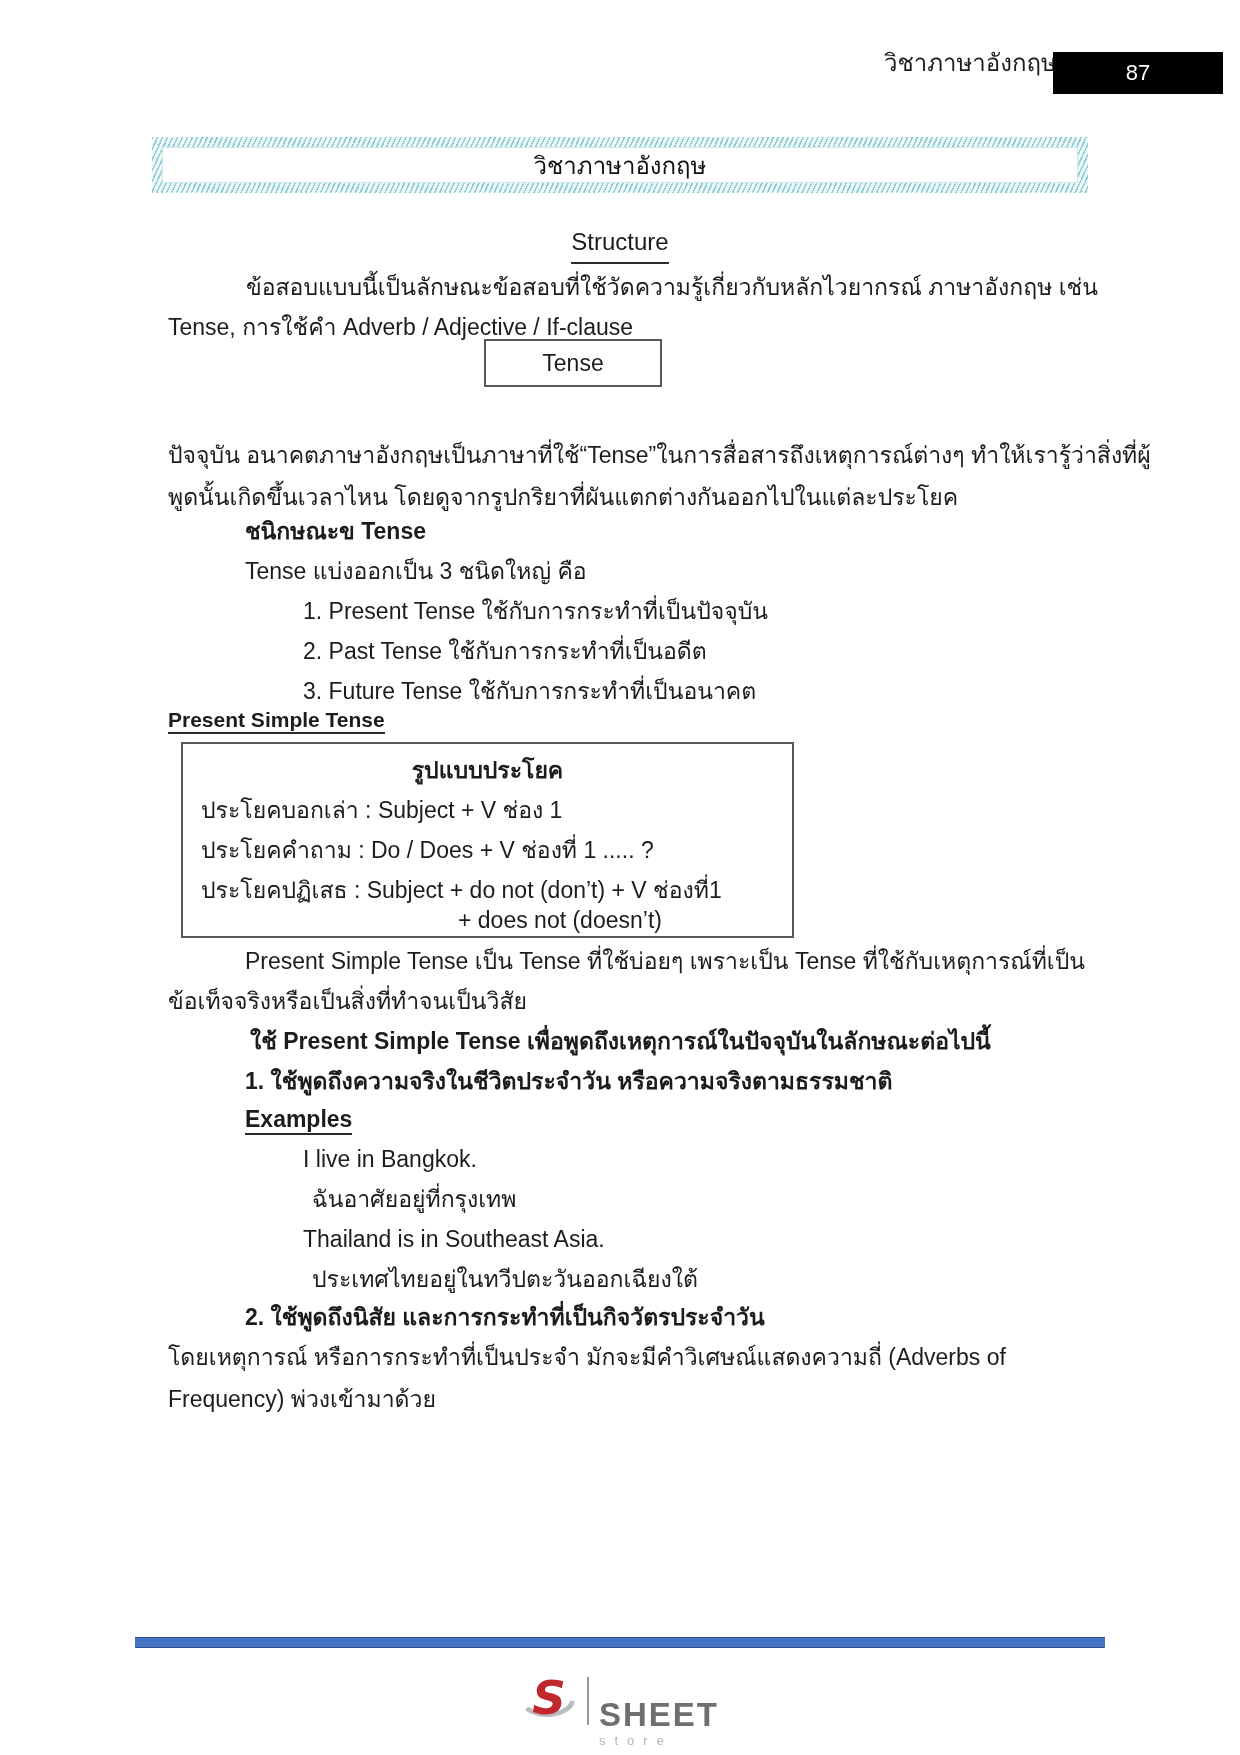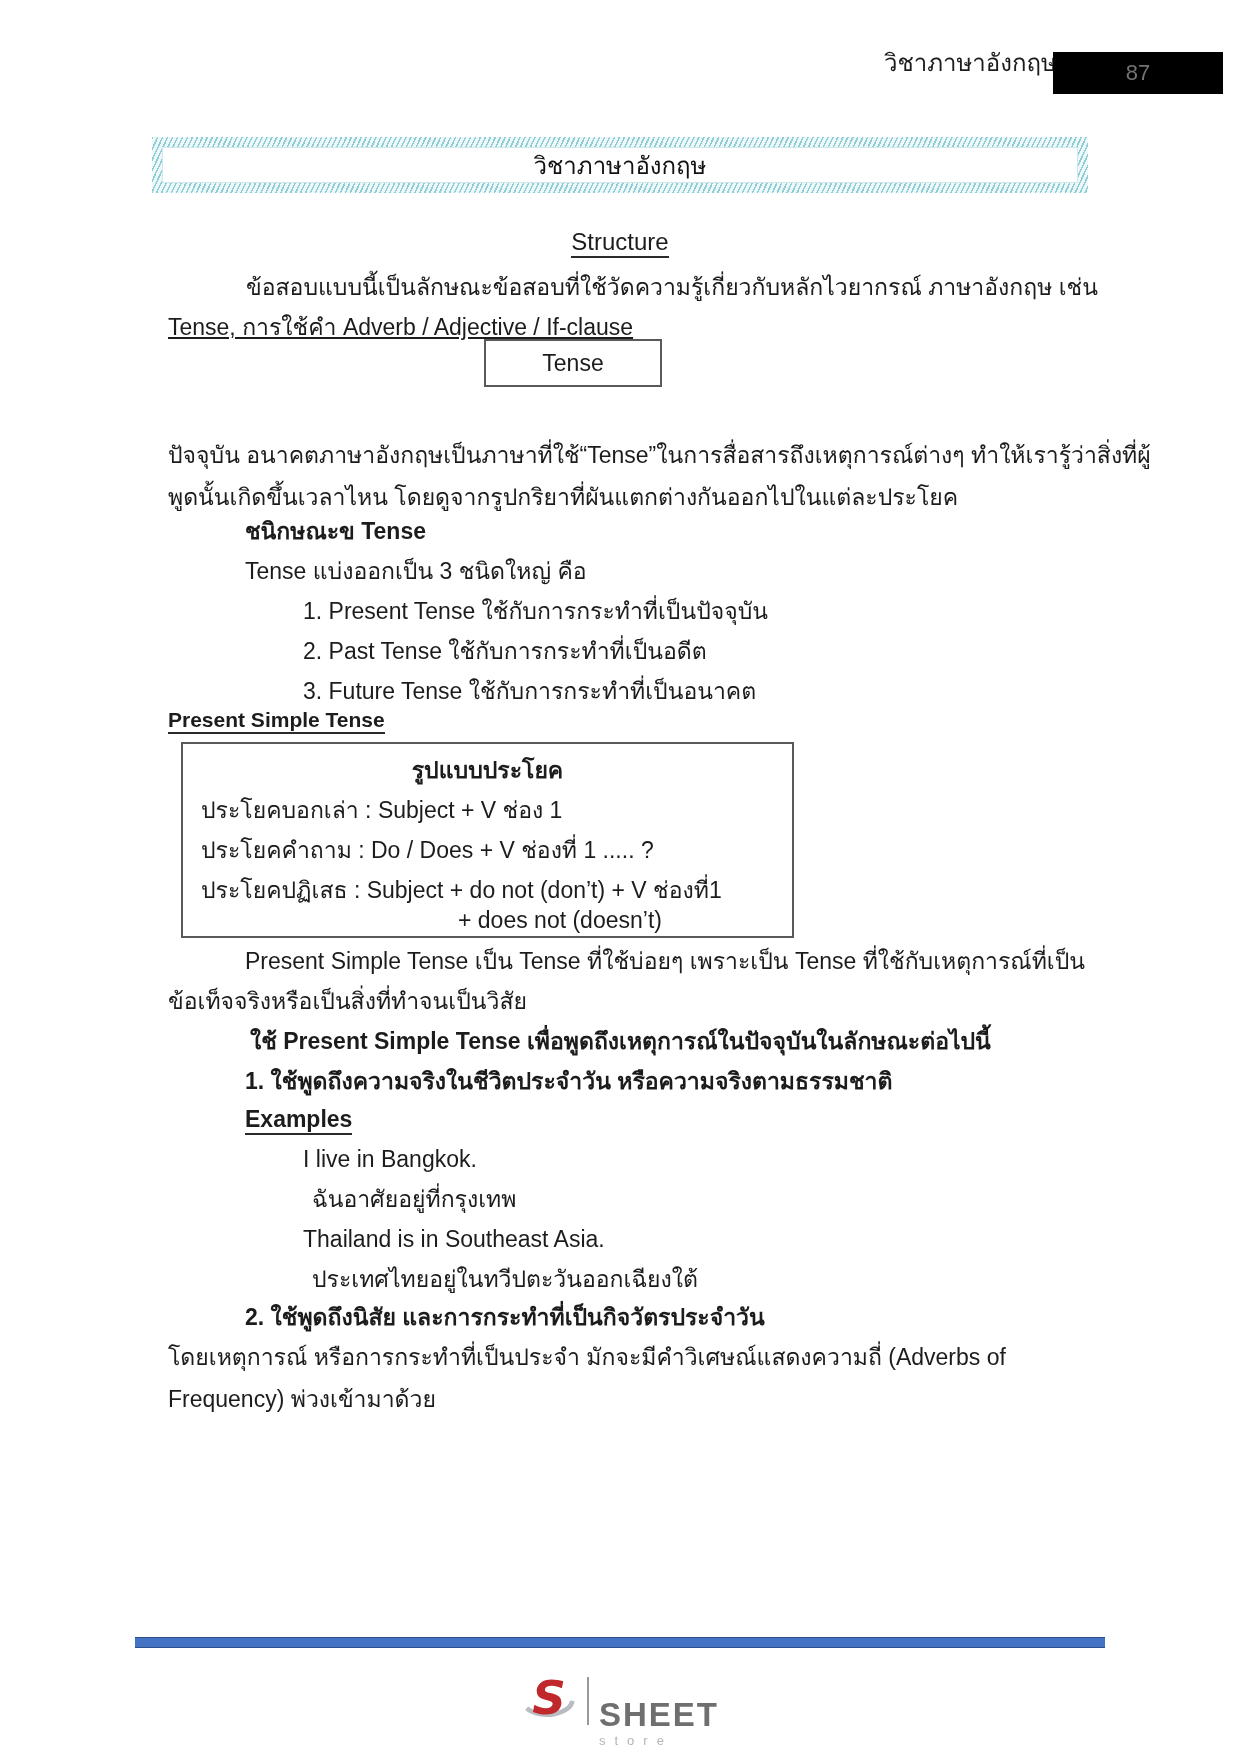--- a/index.html
+++ b/index.html
@@ -11,41 +11,41 @@
     color:#1c1c1c;
     overflow:hidden;
   }
   .t{position:absolute;white-space:nowrap;font-size:23px;line-height:30px;color:#1c1c1c;}
   .bold{font-weight:bold;}
   .ul{border-bottom:2px solid #2a2a2a;padding-bottom:1px;}
   
   .course-label{position:absolute;top:48px;left:884px;font-size:24px;}
   .page-num-box{
     position:absolute;left:1053px;top:52px;width:170px;height:42px;
-    background:#000;color:#737373;display:flex;align-items:center;justify-content:center;
+    background:#000;color:#ffffff;display:flex;align-items:center;justify-content:center;
     font-size:22px;
   }
   
   .title-box{
     position:absolute;left:152px;top:137px;width:936px;height:56px;
     background:repeating-linear-gradient(115deg,#8fcdd6 0px,#8fcdd6 1.5px,#eef8f9 1.5px,#eef8f9 4.5px);
     box-sizing:border-box;
     padding:10px;
   }
   .title-box-inner{
     width:100%;height:100%;background:#ffffff;
     display:flex;align-items:center;justify-content:center;
     font-size:24px;color:#111;
     border:1px solid #cfe9ec;
     box-sizing:border-box;
   }
   .structure-heading{
     position:absolute;top:228px;left:152px;width:936px;text-align:center;font-size:24px;
   }
-  .structure-heading span{border-bottom:2px solid #2a2a2a;padding-bottom:1px;}
+  .structure-heading span{border-bottom:2px solid #2a2a2a;padding-bottom:7px;}
   .tense-box{
     position:absolute;left:484px;top:339px;width:178px;height:48px;
     border:2px solid #595959;box-sizing:border-box;
     display:flex;align-items:center;justify-content:center;
     font-size:23px;background:#fff;
   }
   .ps-heading{position:absolute;left:168px;top:708px;font-size:21px;font-weight:bold;}
   .pattern-box{
     position:absolute;left:181px;top:742px;width:613px;height:196px;
     border:2px solid #595959;box-sizing:border-box;background:#fff;
@@ -71,21 +71,21 @@
   </div>
 
   <div class="title-box">
     <div class="title-box-inner">วิชาภาษาอังกฤษ</div>
   </div>
 
   <div class="structure-heading">
     <span>Structure</span>
   </div>
   <div class="t" style="left:246px;top:272px;">ข้อสอบแบบนี้เป็นลักษณะข้อสอบที่ใช้วัดความรู้เกี่ยวกับหลักไวยากรณ์ ภาษาอังกฤษ เช่น</div>
-  <div class="t" style="left:168px;top:312px;text-decoration:underline;">Tense, การใช้คำ Adverb / Adjective / If-clause</div>
+  <div class="t" style="left:168px;top:312px;">Tense, การใช้คำ Adverb / Adjective / If-clause</div>
 
   <div class="tense-box">
     <span>Tense</span>
   </div>
 
   <div class="t" style="left:168px;top:440px;">ปัจจุบัน อนาคตภาษาอังกฤษเป็นภาษาที่ใช้“Tense”ในการสื่อสารถึงเหตุการณ์ต่างๆ ทำให้เรารู้ว่าสิ่งที่ผู้</div>
   <div class="t" style="left:168px;top:482px;">พูดนั้นเกิดขึ้นเวลาไหน โดยดูจากรูปกริยาที่ผันแตกต่างกันออกไปในแต่ละประโยค</div>
 
   <div class="t bold" style="left:245px;top:516px;">ชนิกษณะข Tense</div>
   <div class="t" style="left:245px;top:556px;">Tense แบ่งออกเป็น 3 ชนิดใหญ่ คือ</div>

